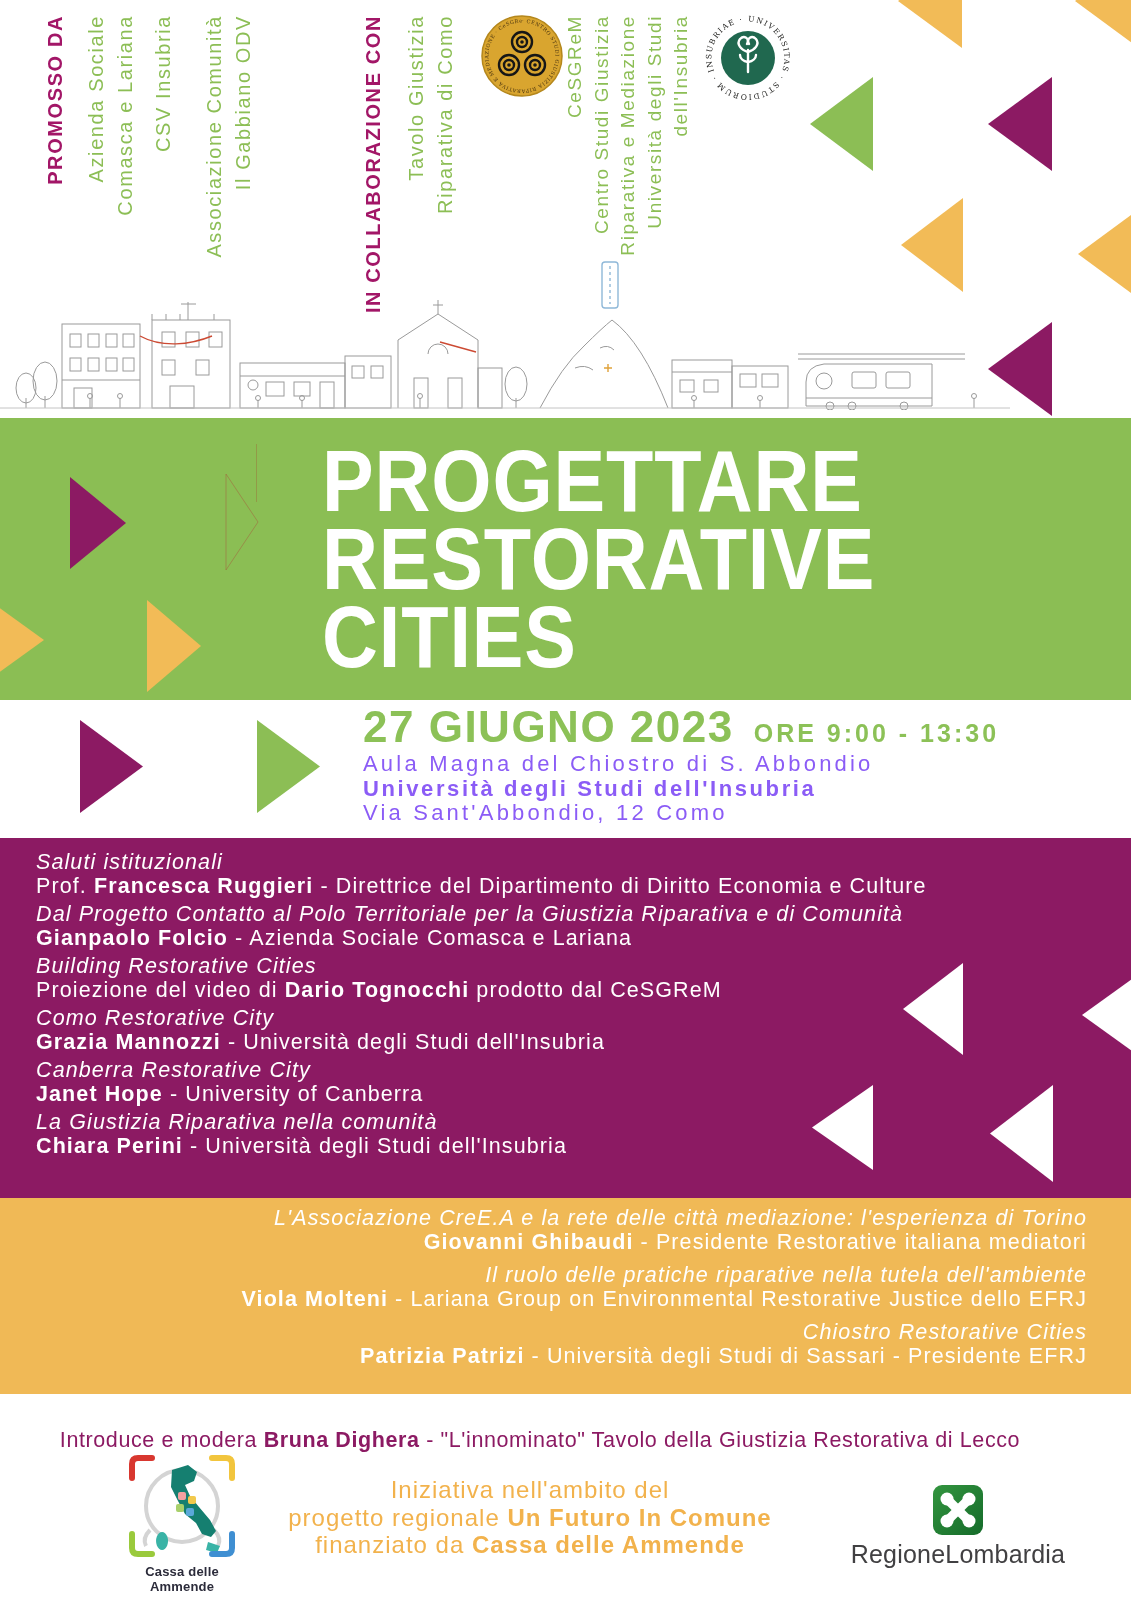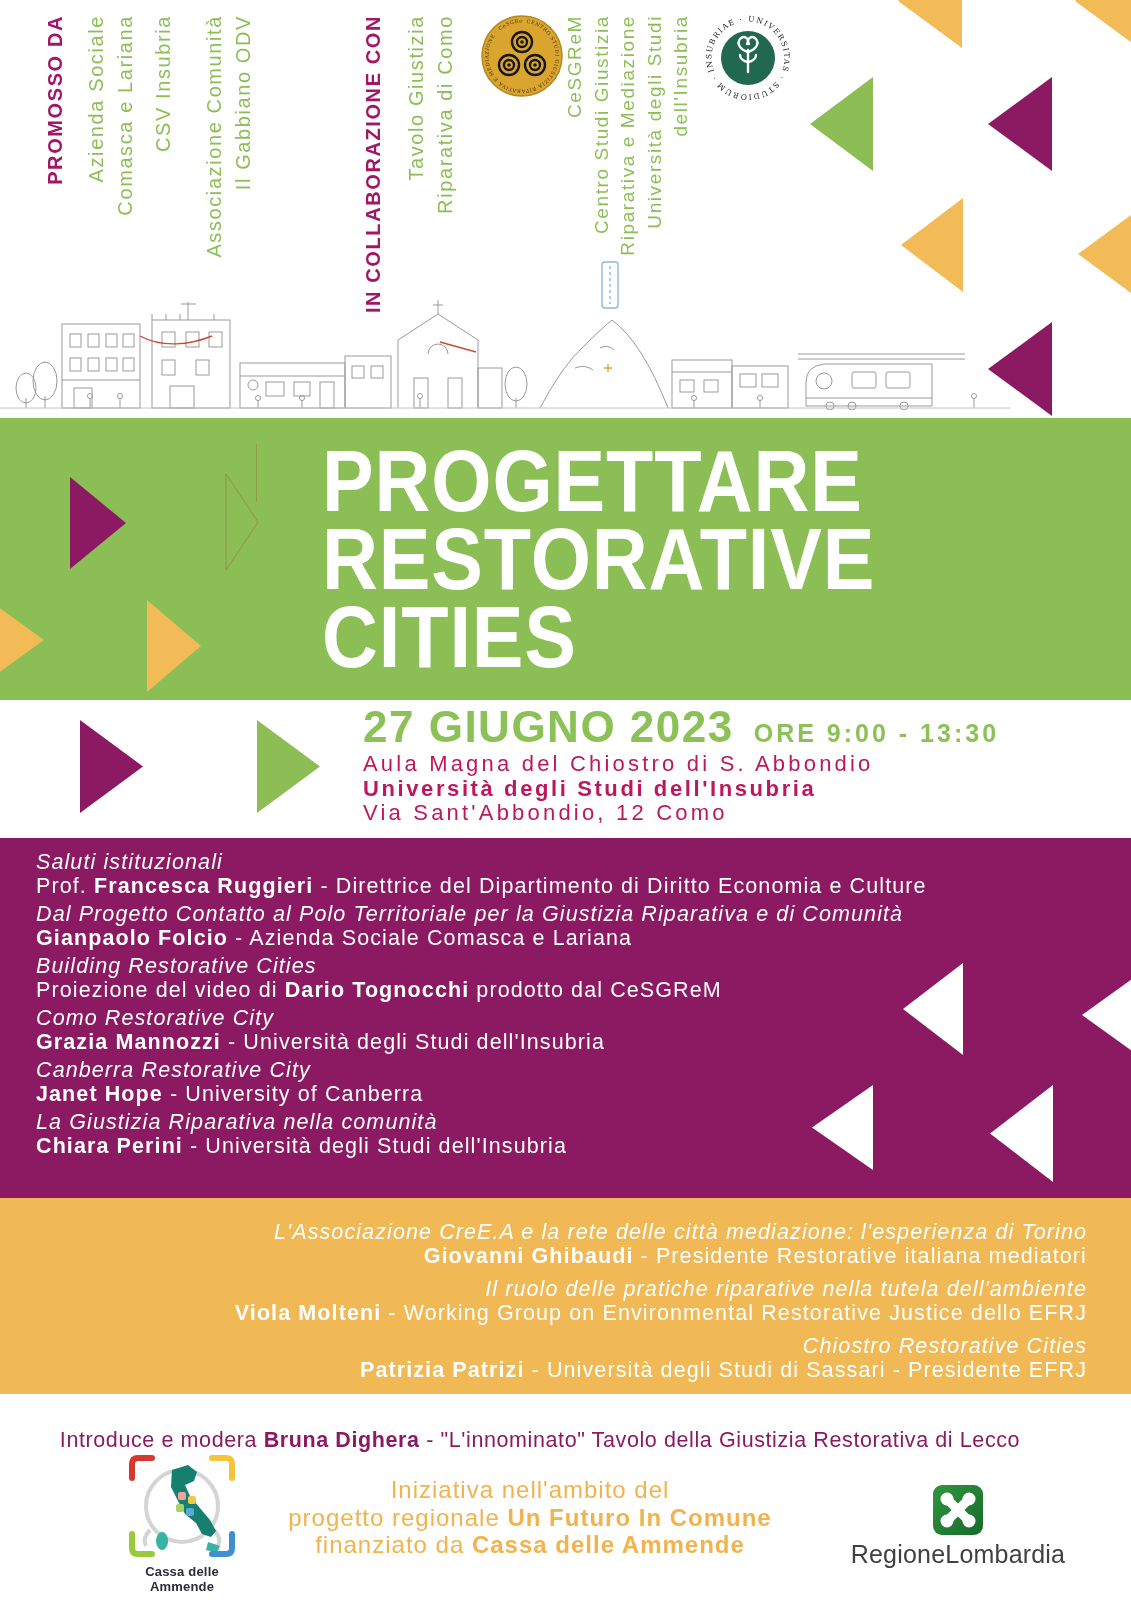--- a/index.html
+++ b/index.html
@@ -28,31 +28,31 @@
   
   .green-band { position:absolute; left:0; top:418px; width:1131px; height:282px; background:#8BBE54; }
   .title { position:absolute; left:322px; top:442px; color:#fff; font-weight:bold;
            font-size:88px; line-height:78px; letter-spacing:1px;
            transform:scaleX(.88); transform-origin:0 0; }
 
   .info-strip { position:absolute; left:0; top:700px; width:1131px; height:138px; background:#fff; }
   .date-row { position:absolute; left:363px; top:702px; display:flex; align-items:baseline; color:#8CC157; }
   .date-big { font-size:44px; font-weight:bold; letter-spacing:1.5px; }
   .date-time { font-size:25px; font-weight:bold; letter-spacing:3px; margin-left:20px; }
-  .venue-block { position:absolute; left:363px; top:752px; color:#be185d; font-size:22px; line-height:24.5px; letter-spacing:3.2px; }
+  .venue-block { position:absolute; left:363px; top:752px; color:#8b5cf6; font-size:22px; line-height:24.5px; letter-spacing:3.2px; }
   .venue-bold { font-weight:bold; letter-spacing:2.6px; }
 
   .purple-band { position:absolute; left:0; top:838px; width:1131px; height:360px;
                  background:#8C1A63; color:#fff; padding:12px 0 0 36px; font-size:21.5px; letter-spacing:1.1px; }
   .pgroup { margin-bottom:4px; line-height:24px; }
   .topic { font-style:italic; }
   .pname { font-weight:bold;margin-top:44px; }
 
   .orange-band { position:absolute; left:0; top:1198px; width:1131px; height:196px;
-                 background:#F0B956; color:#fff; padding:22px 44px 0 0; text-align:right;
+                 background:#F0B956; color:#fff; padding:8px 44px 0 0; text-align:right;
                  font-size:21.5px; letter-spacing:1.1px; }
   .ogroup { margin-bottom:9px; line-height:24px; }
 
   .moderator { position:absolute; left:0; top:1428px; width:1048px; text-align:center;
                color:#8C1A63; font-size:21.5px; letter-spacing:.6px;padding-left:32px; }
 
   
   .cassa { position:absolute; left:112px; top:1450px; width:140px; text-align:center; }
   .cassa-caption { font-size:13px; font-weight:bold; color:#2b2b3a; margin-top:2px; letter-spacing:.2px; }
   .initiative { position:absolute; left:270px; top:1476px; width:520px; text-align:center;
@@ -313,21 +313,21 @@
 <div class="tri tri-l c-white" style="left:812px;top:1085px;width:61px;height:85px;"></div>
 <div class="tri tri-l c-white" style="left:990px;top:1085px;width:63px;height:97px;"></div>
 
 <div class="orange-band">
   <div class="ogroup">
     <div class="topic">L'Associazione CreE.A e la rete delle città mediazione: l'esperienza di Torino</div>
     <div><span></span><span class="pname">Giovanni Ghibaudi</span><span> - Presidente Restorative italiana mediatori</span></div>
   </div>
   <div class="ogroup">
     <div class="topic">Il ruolo delle pratiche riparative nella tutela dell'ambiente</div>
-    <div><span></span><span class="pname">Viola Molteni</span><span> - Working Group on Environmental Restorative Justice dello EFRJ</span></div>
+    <div><span></span><span class="pname">Viola Molteni</span><span> - Lariana Group on Environmental Restorative Justice dello EFRJ</span></div>
   </div>
   <div class="ogroup">
     <div class="topic">Chiostro Restorative Cities</div>
     <div><span></span><span class="pname">Patrizia Patrizi</span><span> - Università degli Studi di Sassari - Presidente EFRJ</span></div>
   </div>
 </div>
 
 <div class="moderator">
   <span>Introduce e modera </span><span class="pname">Bruna Dighera</span><span> - "L'innominato" Tavolo della Giustizia Restorativa di Lecco</span>
 </div>

